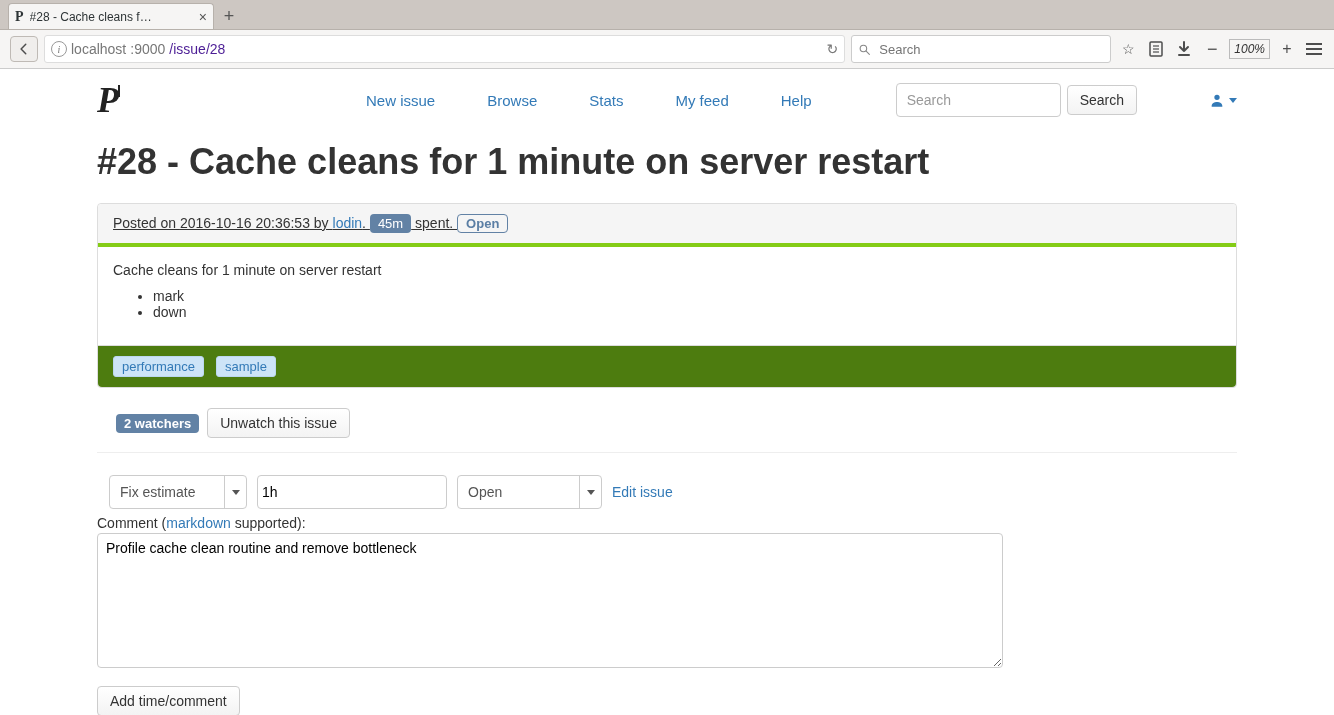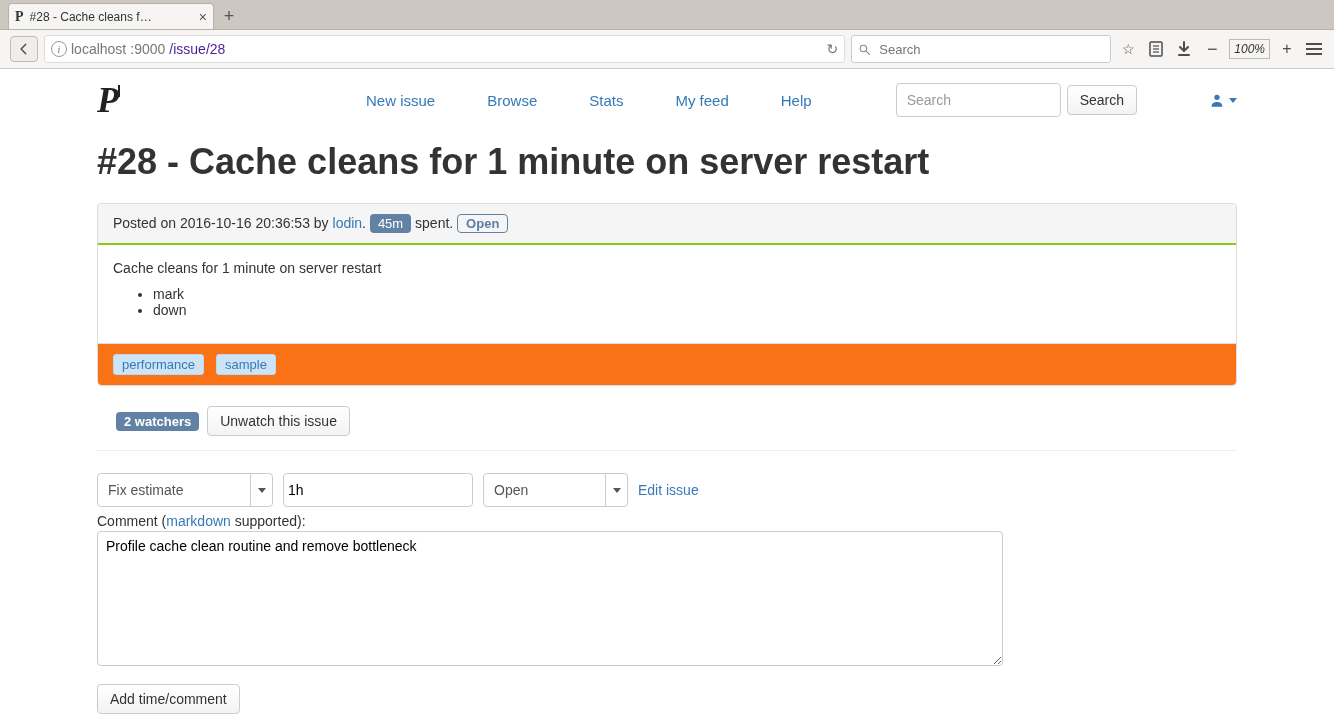--- a/index.html
+++ b/index.html
@@ -41,38 +41,38 @@
   .nav-search input { height:34px; width:165px; border:1px solid #ccc; border-radius:4px; padding:0 10px; font-size:14px; outline:none; }
   .nav-search input::placeholder{ color:#999; }
   .btn { display:inline-flex; align-items:center; padding:6px 12px; font-size:14px; background:#fff; border:1px solid #ccc; border-radius:4px; color:#333; cursor:pointer; background-image:linear-gradient(to bottom,#fff,#f3f3f3); }
   .user-drop { margin-left:20px; display:flex; align-items:center; gap:4px; color:#337ab7; cursor:pointer; }
   .user-drop svg{ width:16px; height:16px; fill:#337ab7;}
   .caret { width:0;height:0;border-left:4px solid transparent;border-right:4px solid transparent;border-top:5px solid #337ab7; }
 
   h1.issue-title { font-size:36px; font-weight:700; color:#333; margin:10px 0 20px; }
 
   .panel { border:1px solid #ddd; border-radius:4px; margin-bottom:20px; }
-  .panel-head { background:#f5f5f5; border-bottom:2px solid #84cc16; padding:10px 15px; color:#333; border-top-left-radius:4px; border-top-right-radius:4px; }
+  .panel-head { background:#f5f5f5; border-bottom:4px solid #84cc16; padding:10px 15px; color:#333; border-top-left-radius:4px; border-top-right-radius:4px;text-decoration:underline; }
   .panel-head a { color:#337ab7; }
   .panel-body { padding:15px; }
   .panel-body p { margin:0 0 10px; }
   .panel-body ul { margin:0 0 10px 0; padding-left:40px; }
-  .panel-foot { background:#f97316; border-top:1px solid #ddd; padding:10px 15px; border-bottom-left-radius:4px; border-bottom-right-radius:4px; display:flex; gap:12px; }
+  .panel-foot { background:#4d7c0f; border-top:1px solid #ddd; padding:10px 15px; border-bottom-left-radius:4px; border-bottom-right-radius:4px; display:flex; gap:12px; }
 
   .badge-blue { display:inline-block; background:#6282a5; color:#fff; padding:2px 8px; border-radius:4px; font-size:13px; vertical-align:baseline; }
   .badge-open { display:inline-block; border:1px solid #6282a5; color:#5a7ea4; padding:1px 8px; border-radius:4px; font-weight:700; font-size:13px; }
   .label-tag { display:inline-block; background:#cde4f7; border:1px solid #bcd8ef; color:#337ab7; padding:2px 8px; border-radius:3px; font-size:13px; cursor:pointer; }
 
   .watch-row { display:flex; align-items:center; gap:8px; margin-bottom:10px;padding-left:19px; }
 
   hr { border:none; border-top:1px solid #eee; margin:14px 0 22px; }
 
   .form-row { display:flex; align-items:center; gap:10px; margin-bottom:6px; }
   .select { position:relative; display:flex; align-items:center; border:1px solid #ccc; border-radius:4px; height:34px; background:#fff; padding:0 26px 0 10px; font-size:14px; color:#555; cursor:pointer; }
-  .select.wide { width:176px; }
+  .select.wide { width:138px;margin-left:12px; }
   .select .sel-caret { position:absolute; right:0; top:0; bottom:0; width:22px; border-left:1px solid #ccc; display:flex; align-items:center; justify-content:center; }
   .select .sel-caret::after { content:""; width:0;height:0;border-left:4px solid transparent;border-right:4px solid transparent;border-top:5px solid #555;}
   .text-input { height:34px; border:1px solid #ccc; border-radius:4px; padding:0 4px; font-size:14px; width:190px; outline:none; }
   .sel-status { width:145px; }
   .link { color:#337ab7; cursor:pointer; }
 
   .comment-label { font-size:14px; margin-bottom:2px; }
   textarea.comment { width:906px; max-width:100%; height:135px; border:1px solid #ccc; border-radius:4px; padding:6px 8px; font-size:14px; font-family:inherit; resize:both; outline:none; display:block; }
 
   .add-row { margin-top:18px; }

